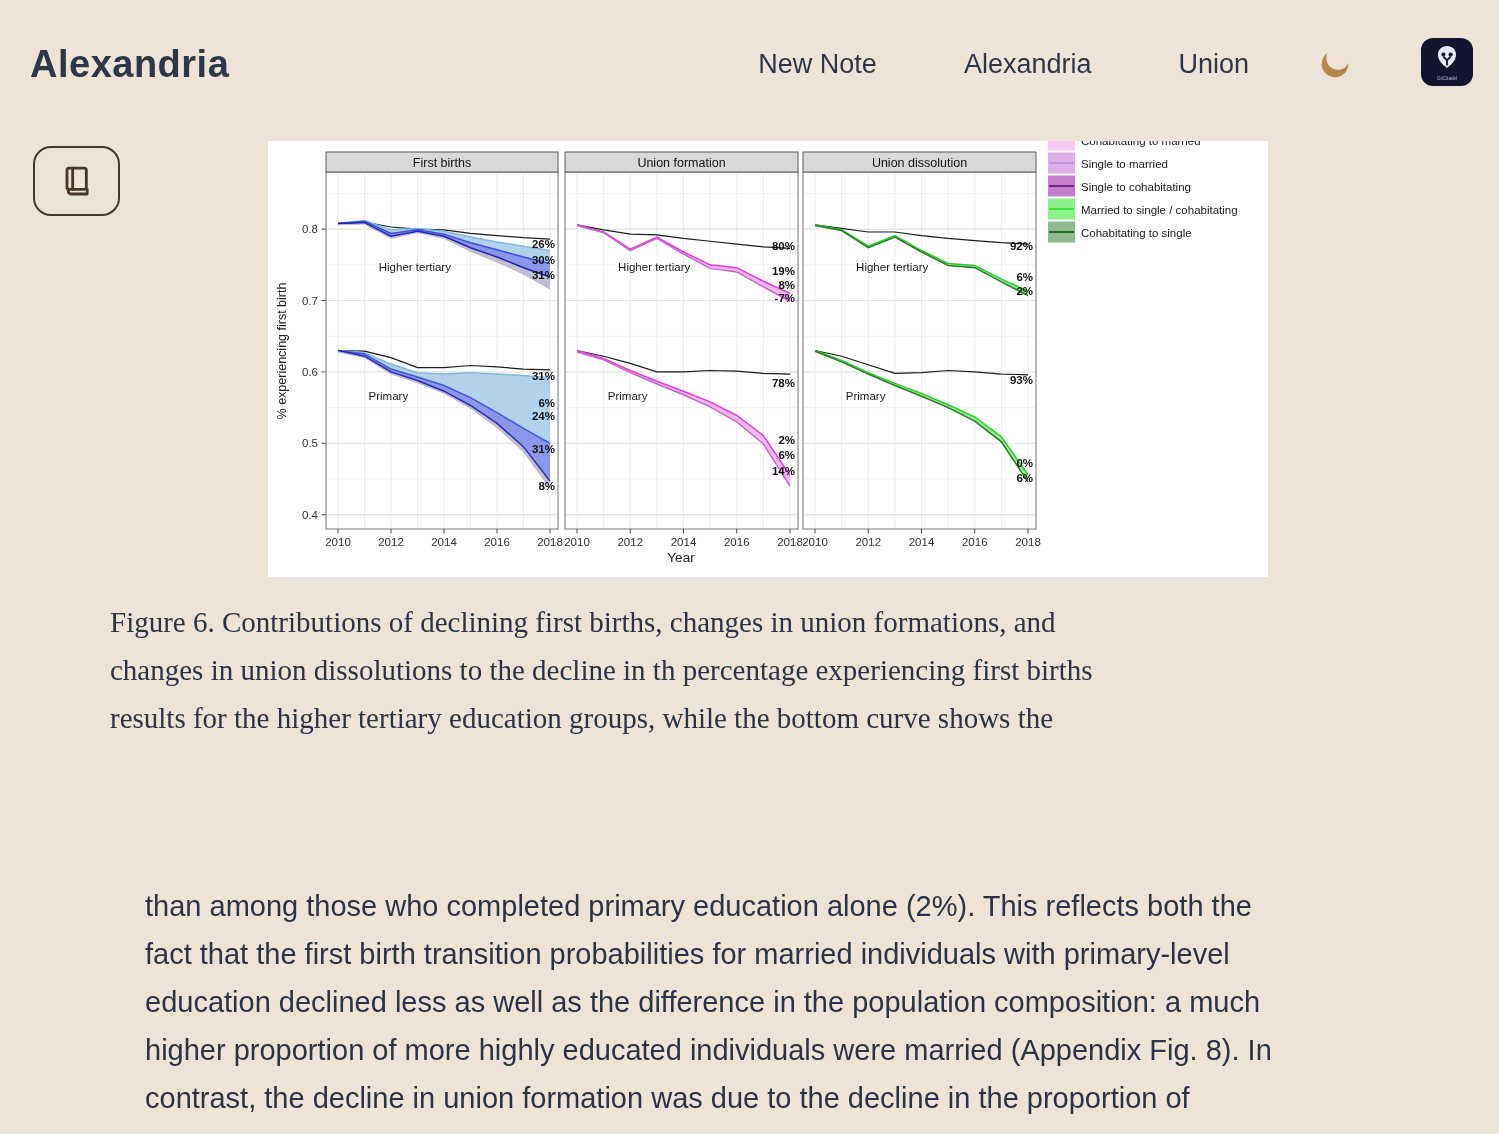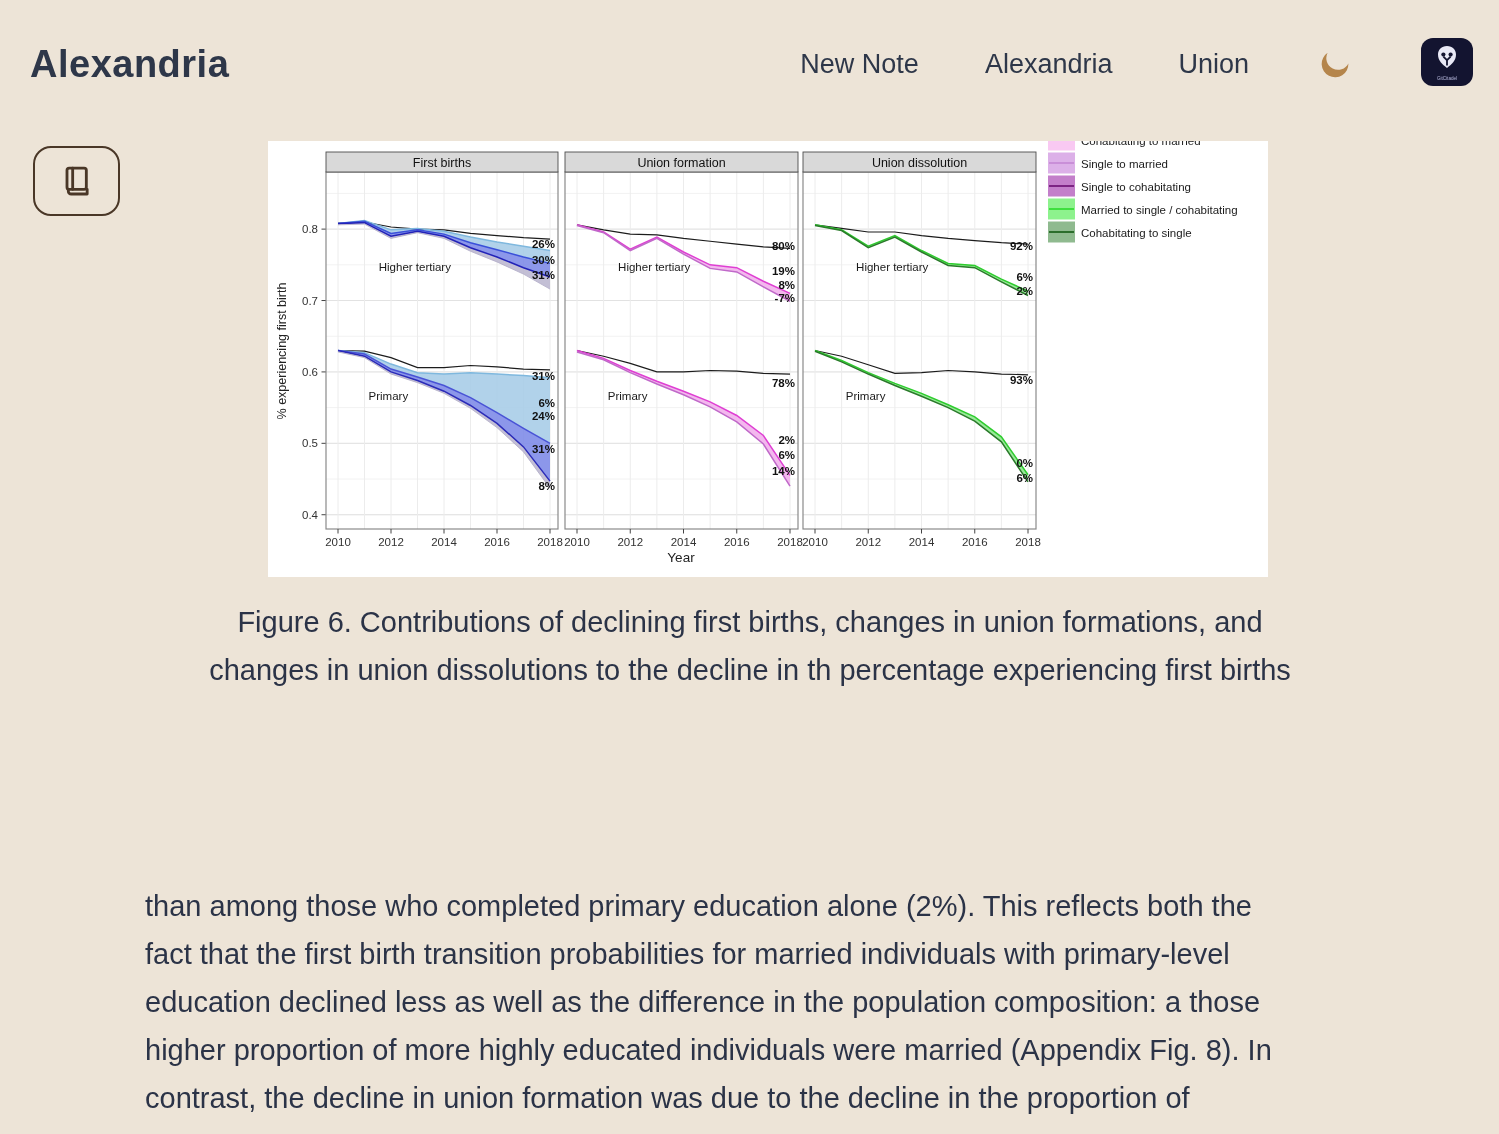--- a/index.html
+++ b/index.html
@@ -22,35 +22,35 @@
     position:absolute;left:33px;top:146px;width:83px;height:66px;
     border:2.5px solid #4a3727;border-radius:18px;background:transparent;
     display:flex;align-items:center;justify-content:center;cursor:pointer;
   }
   .figure-wrap{
     position:absolute;left:268px;top:141px;width:1000px;height:436px;
     background:#ffffff;
   }
   .caption{
     position:absolute;left:110px;top:598px;width:1280px;
-    text-align:center;font-size:29px;line-height:48px;color:#2b3347;
+    text-align:left;font-size:29px;line-height:48px;color:#2b3347;font-family:Liberation Serif, serif;
   }
   .article{
     position:absolute;left:145px;top:882px;width:1260px;
     font-size:29px;line-height:48px;color:#2b3347;text-align:left;
   }
   .caption div,.article div{white-space:nowrap;}
 </style>
 </head>
 <body>
 
 <div class="header">
   <div class="brand">Alexandria</div>
   <div class="nav">
-    <div id="nav-links" style="display:flex;gap:66px;align-items:center;">
+    <div id="nav-links" style="display:flex;gap:87px;align-items:center;">
         <a>New Note</a>
         <a>Alexandria</a>
         <a>Union</a>
       </div>
     <div class="moon-btn">
       <svg width="36" height="36" viewBox="0 0 24 24">
         <path id="moon-path" transform="rotate(-18 12 12)" d="M20.6 14.4A8.9 8.9 0 1 1 9.6 3.4a7.1 7.1 0 0 0 11 11z" fill="#b5854b"></path>
       </svg>
     </div>
     <div class="logo-btn">
@@ -294,21 +294,22 @@
       <text x="813" y="73" font-size="11.5" fill="#1a1a1a" font-family="Liberation Sans, sans-serif">Married to single / cohabitating</text>
       <rect x="780" y="80.5" width="27" height="21" fill="#8fba8f"></rect>
       <line x1="781" y1="91" x2="806" y2="91" stroke="#2c6e2c" stroke-width="2"></line>
       <text x="813" y="96" font-size="11.5" fill="#1a1a1a" font-family="Liberation Sans, sans-serif">Cohabitating to single</text>
     </svg>
 </div>
 
 <div class="caption" id="caption">
     <div>Figure 6. Contributions of declining first births, changes in union formations, and</div>
     <div>changes in union dissolutions to the decline in th percentage experiencing first births</div>
+    <div>results for the higher tertiary education groups, while the bottom curve shows the</div>
   </div>
 
 <div class="article" id="article">
     <div>than among those who completed primary education alone (2%). This reflects both the</div>
     <div>fact that the first birth transition probabilities for married individuals with primary-level</div>
-    <div>education declined less as well as the difference in the population composition: a those</div>
+    <div>education declined less as well as the difference in the population composition: a much</div>
     <div>higher proportion of more highly educated individuals were married (Appendix Fig. 8). In</div>
     <div>contrast, the decline in union formation was due to the decline in the proportion of</div>
   </div>
 
 </body></html>

